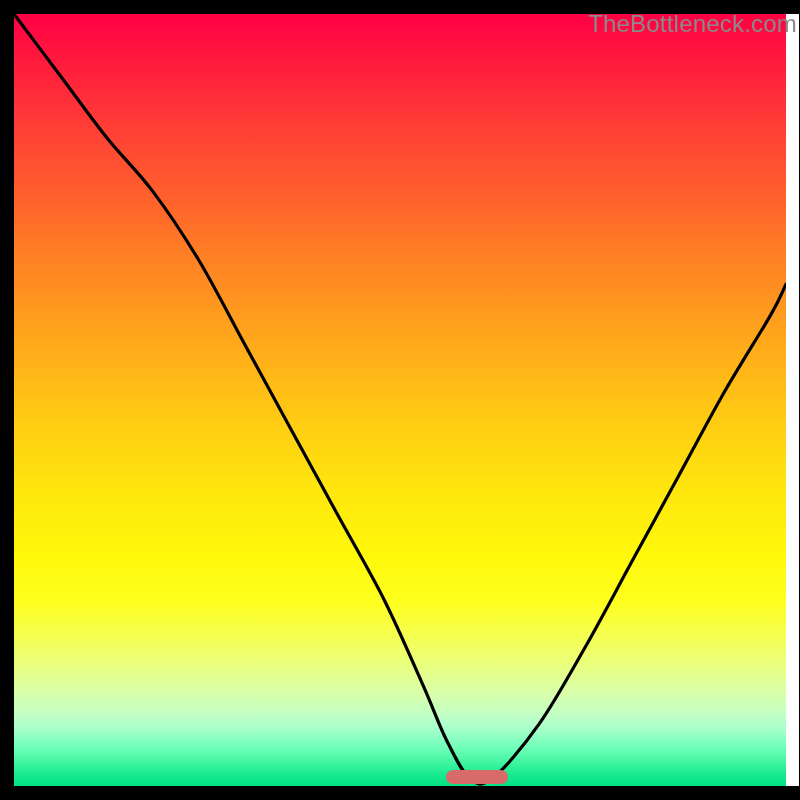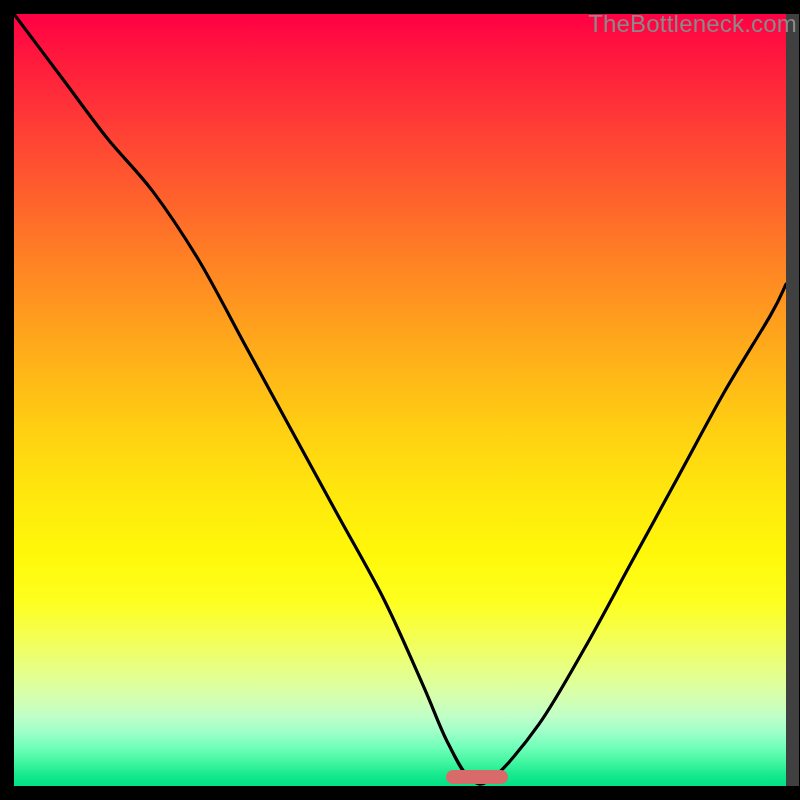--- a/index.html
+++ b/index.html
@@ -9,21 +9,21 @@
     height: 800px;
     background: #000;
     overflow: hidden;
   }
   .frame {
     position: absolute;
     left: 14px;
     top: 14px;
     width: 785px;
     height: 772px;
-    background: #404040;
+    background: #ffffff;
   }
   .plot-area {
     position: absolute;
     left: 0;
     top: 0;
     width: 772px;
     height: 772px;
   }
   .gradient {
     position: absolute;

